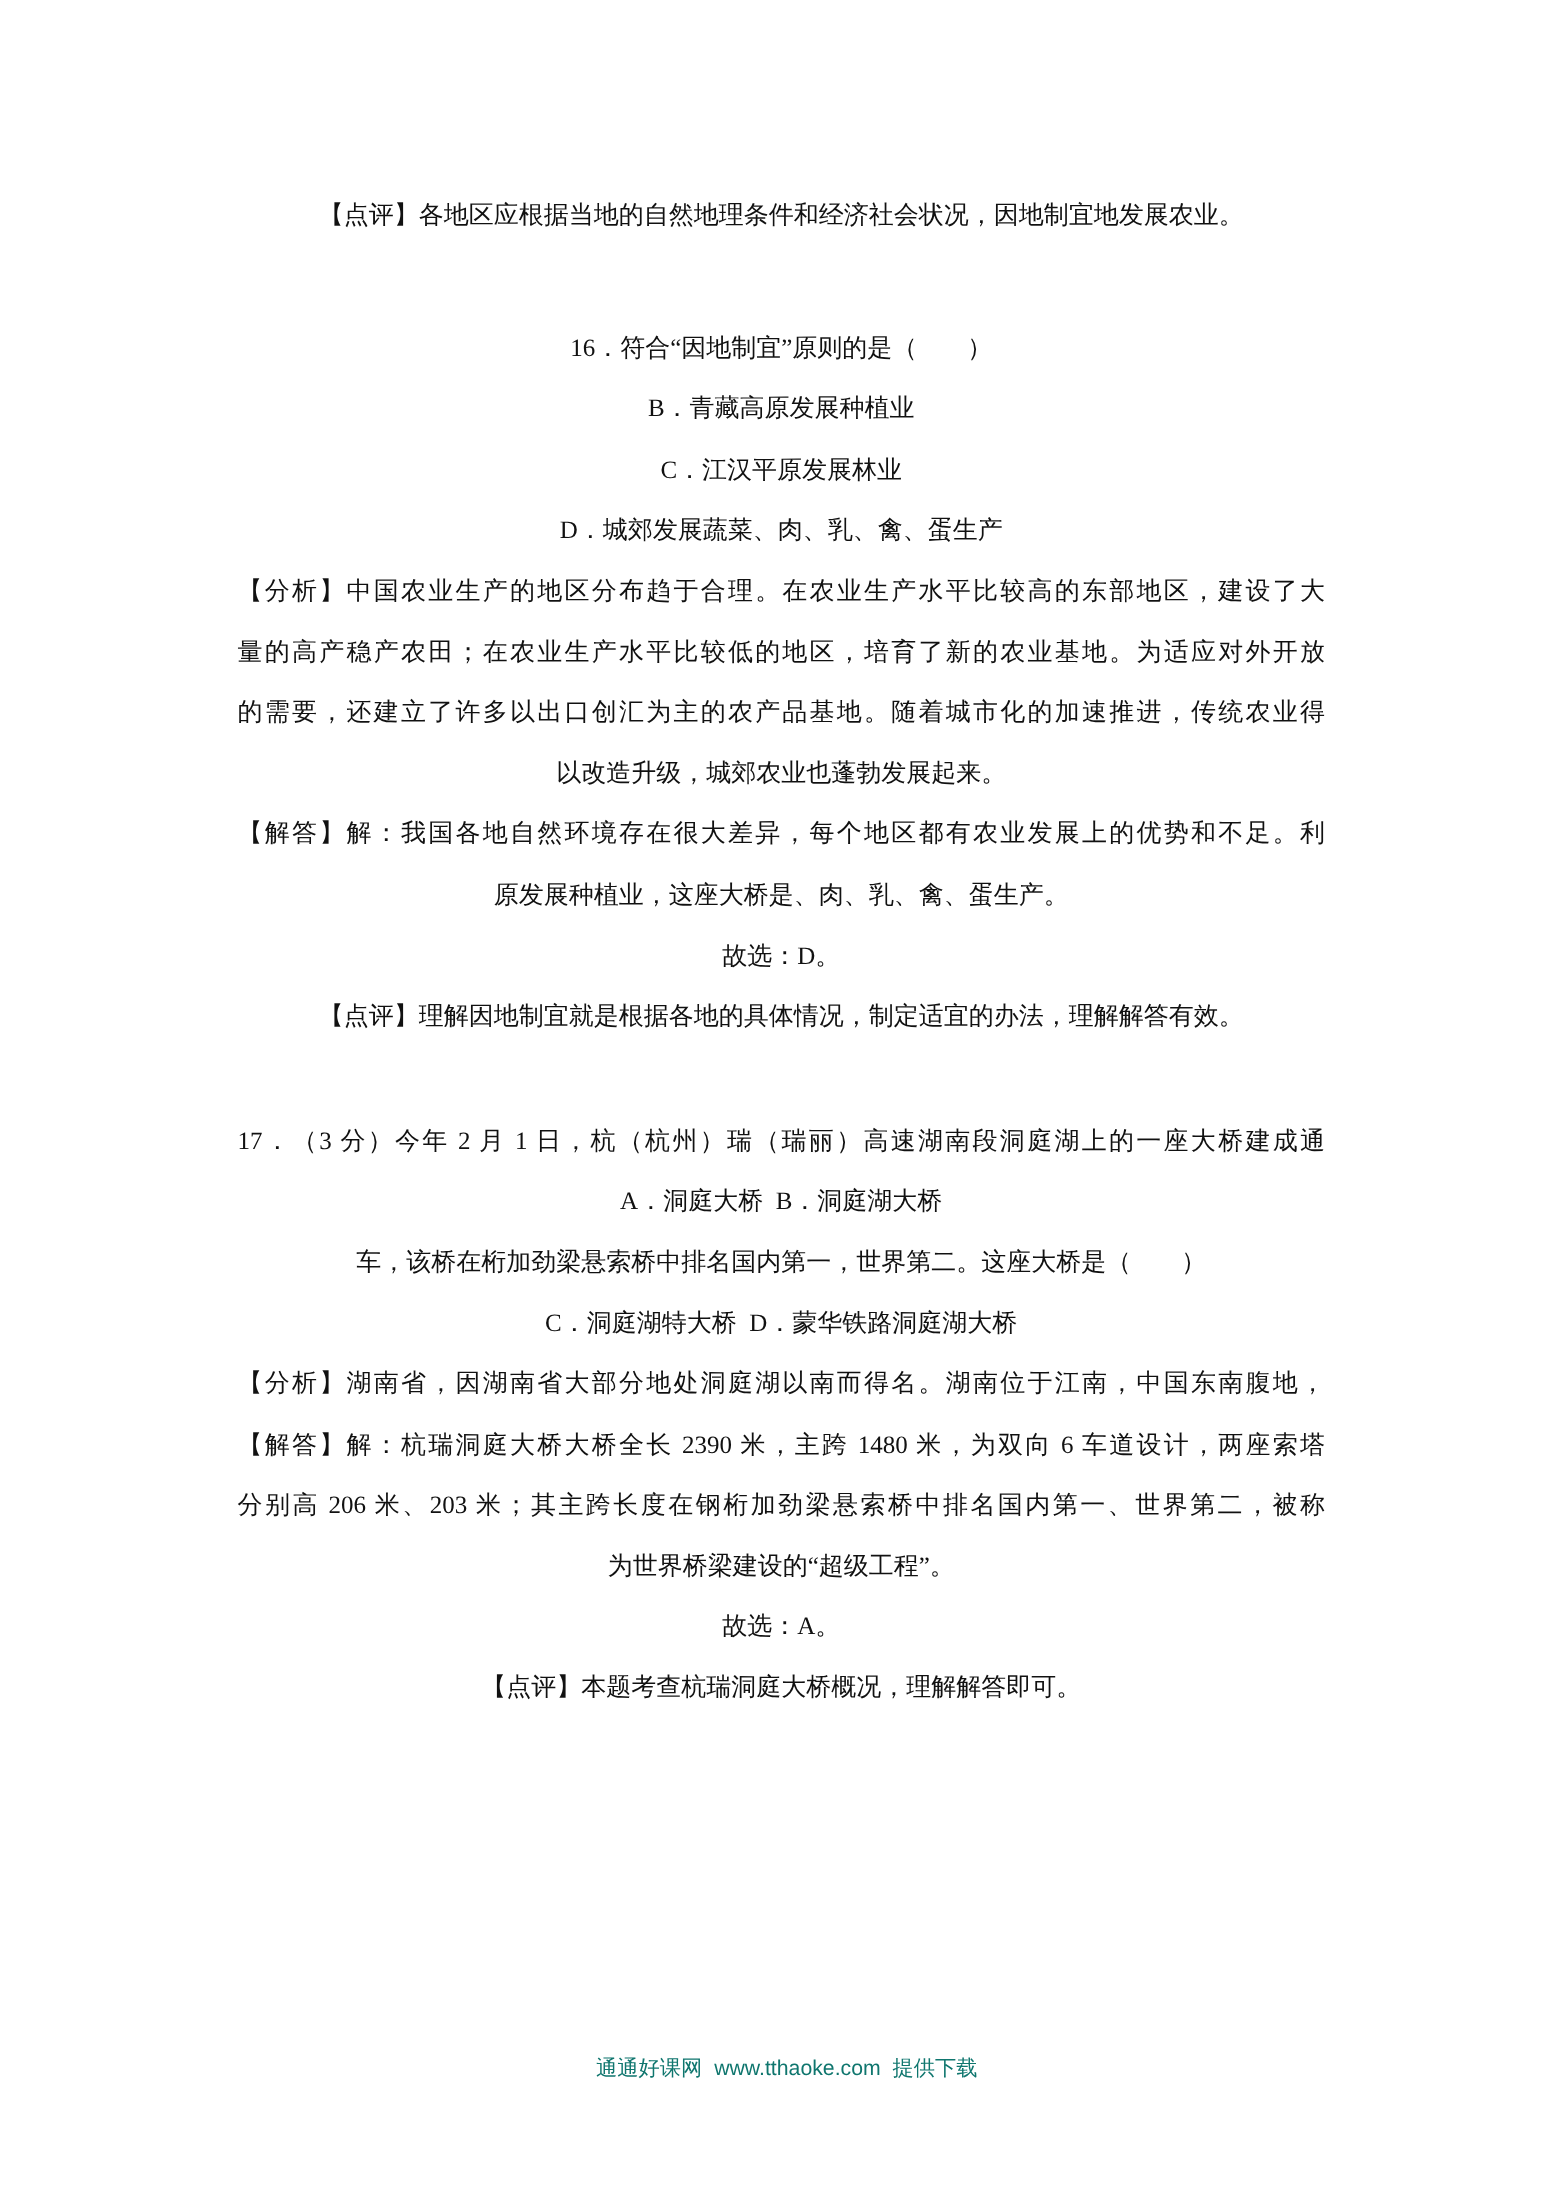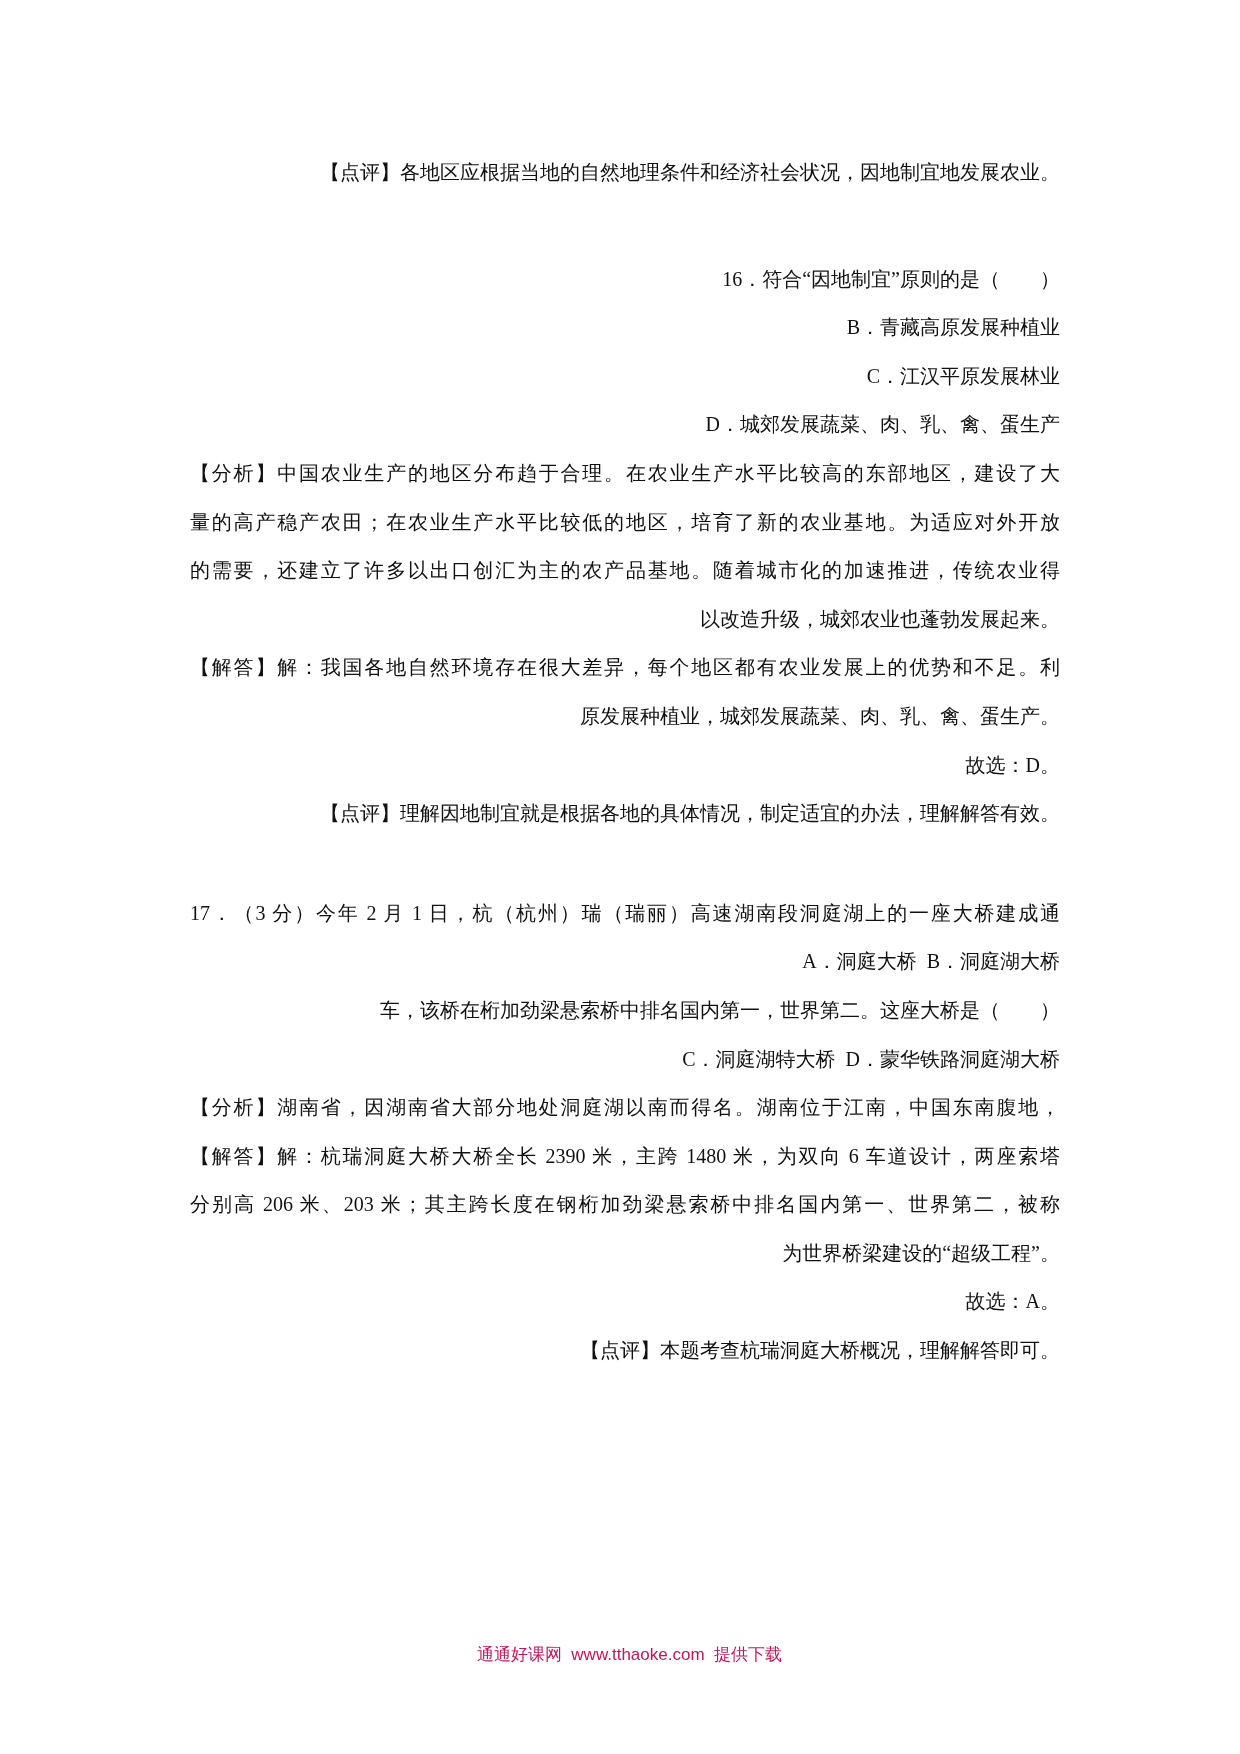--- a/index.html
+++ b/index.html
@@ -21,40 +21,40 @@
     left: 190px;
     top: 148px;
     width: 870px;
   }
   .line {
     margin: 0;
     height: 48.6px;
     line-height: 48.6px;
     font-size: 20px;
     white-space: pre-wrap;
-    text-align: right;
+    text-align: center;
   }
   
   .fill {
     text-align: justify;
     text-align-last: justify;
     font-family: Liberation Serif, serif;
   }
   .gap-after-prev { height: 58px; }
   .gap-between-questions { height: 51px; }
   .footer {
     position: absolute;
     top: 1625px;
     left: 0;
     width: 100%;
     text-align: center;
     font-family: "Liberation Sans", "DejaVu Sans", sans-serif;
     font-size: 17px;
     line-height: 20px;
-    color: #be185d;
+    color: #0f766e;
     white-space: pre-wrap;
   }
 </style>
 </head>
 <body>
 
 <div class="page">
   <div class="content">
 
     <p class="line">【点评】各地区应根据当地的自然地理条件和经济社会状况，因地制宜地发展农业。</p>
@@ -64,21 +64,21 @@
     <section>
       <p class="line">16．符合“因地制宜”原则的是（　　）</p>
       <p class="line">B．青藏高原发展种植业</p>
       <p class="line">C．江汉平原发展林业</p>
       <p class="line">D．城郊发展蔬菜、肉、乳、禽、蛋生产</p>
       <p class="line fill">【分析】中国农业生产的地区分布趋于合理。在农业生产水平比较高的东部地区，建设了大</p>
       <p class="line fill">量的高产稳产农田；在农业生产水平比较低的地区，培育了新的农业基地。为适应对外开放</p>
       <p class="line fill">的需要，还建立了许多以出口创汇为主的农产品基地。随着城市化的加速推进，传统农业得</p>
       <p class="line">以改造升级，城郊农业也蓬勃发展起来。</p>
       <p class="line fill">【解答】解：我国各地自然环境存在很大差异，每个地区都有农业发展上的优势和不足。利</p>
-      <p class="line">原发展种植业，城郊发展蔬菜、肉、乳、禽、蛋生产。</p>
+      <p class="line">原发展种植业，这座大桥是、肉、乳、禽、蛋生产。</p>
       <p class="line">故选：D。</p>
       <p class="line">【点评】理解因地制宜就是根据各地的具体情况，制定适宜的办法，理解解答有效。</p>
     </section>
 
     <div class="gap-between-questions"></div>
 
     <section>
       <p class="line fill">17．（3 分）今年 2 月 1 日，杭（杭州）瑞（瑞丽）高速湖南段洞庭湖上的一座大桥建成通</p>
       <p class="line">A．洞庭大桥  B．洞庭湖大桥</p>
       <p class="line">车，该桥在桁加劲梁悬索桥中排名国内第一，世界第二。这座大桥是（　　）</p>

